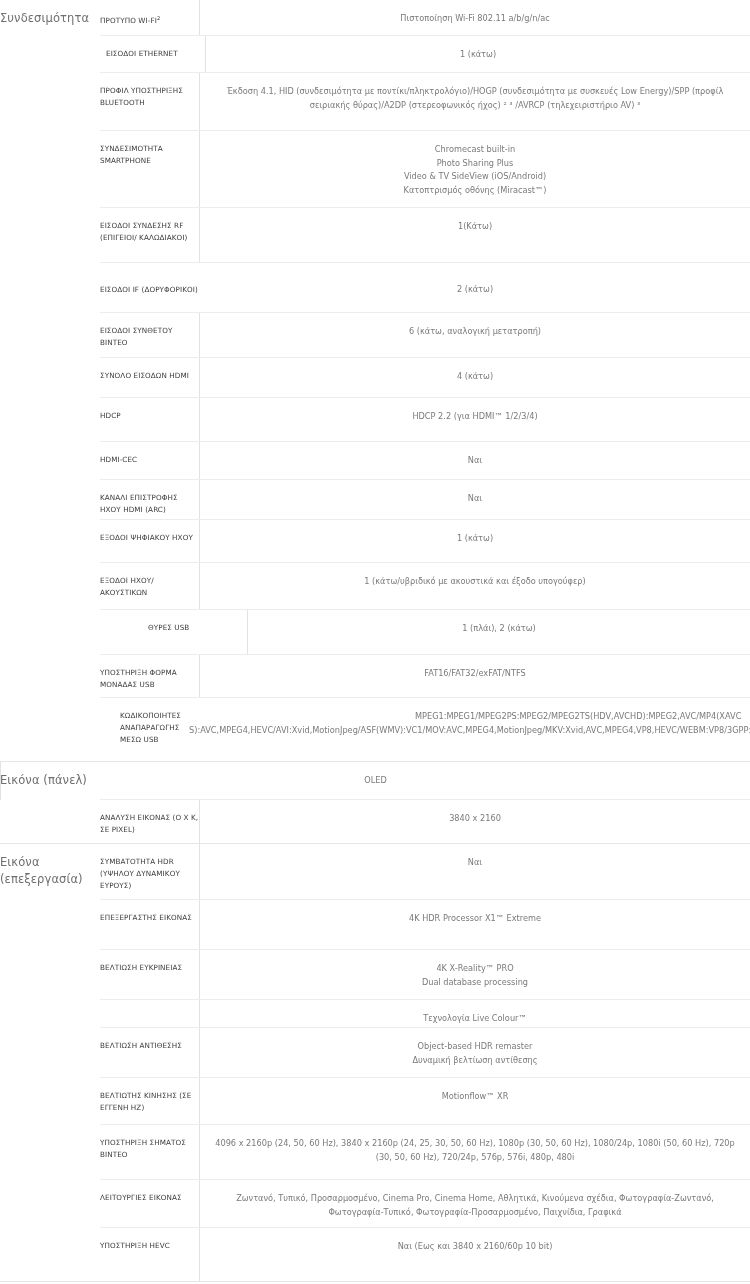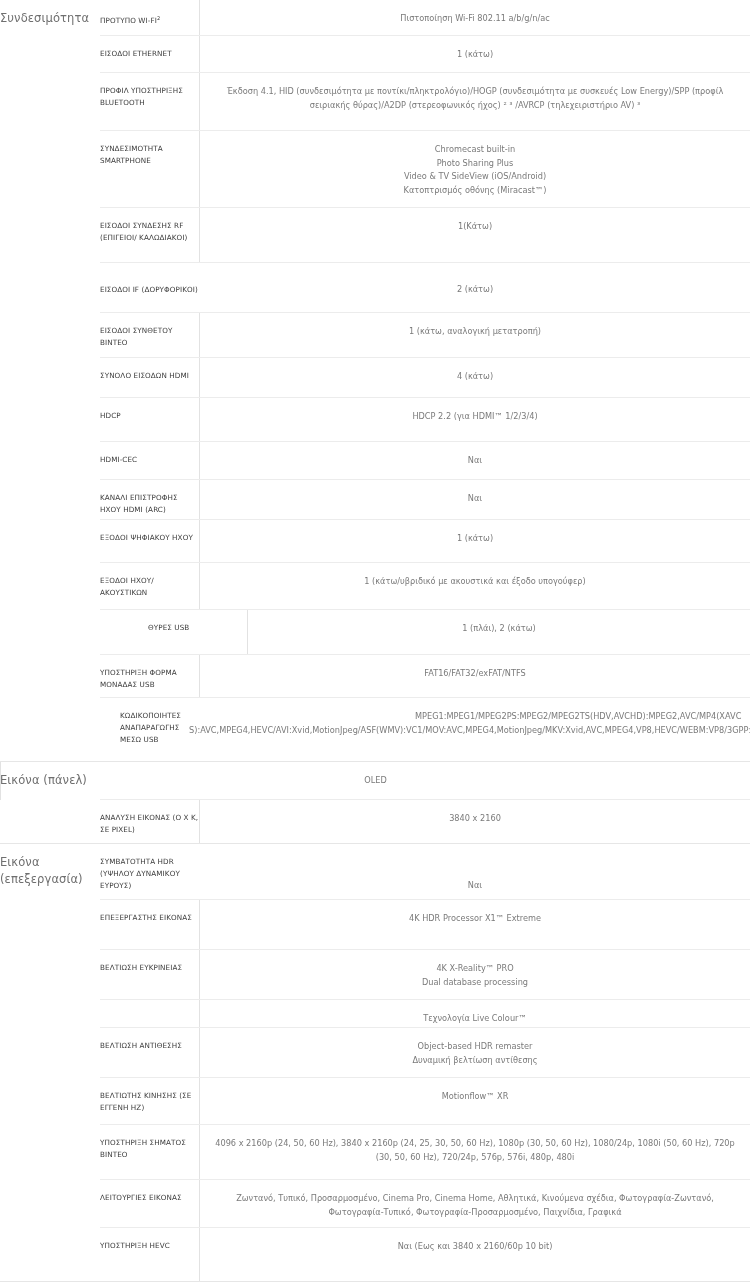--- a/index.html
+++ b/index.html
@@ -36,21 +36,21 @@
 <div class="spec-table" id="spec-table">
     <div class="section">
       <div class="section-title">Συνδεσιμότητα</div>
       <div class="row" style="height: 36px;">
         <div class="label"><span>ΠΡΟΤΥΠΟ WI-FI</span><sup>2</sup></div>
         <div class="divider"></div>
         <div class="value">
           <span class="line">Πιστοποίηση Wi-Fi 802.11 a/b/g/n/ac</span>
         </div>
       </div>
-      <div class="row" style="height: 37px;">
+      <div class="row" style="height: 37px; padding-left: 6px;">
         <div class="label"><span>ΕΙΣΟΔΟΙ ETHERNET</span></div>
         <div class="divider"></div>
         <div class="value">
           <span class="line">1 (κάτω)</span>
         </div>
       </div>
       <div class="row" style="height: 58px;">
         <div class="label"><span>ΠΡΟΦΙΛ ΥΠΟΣΤΗΡΙΞΗΣ BLUETOOTH</span></div>
         <div class="divider"></div>
         <div class="value">
@@ -78,21 +78,21 @@
         <div class="label"><span>ΕΙΣΟΔΟΙ IF (ΔΟΡΥΦΟΡΙΚΟΙ)</span></div>
         <div class="divider"></div>
         <div class="value">
           <span class="line">2 (κάτω)</span>
         </div>
       </div>
       <div class="row" style="height: 45px;">
         <div class="label"><span>ΕΙΣΟΔΟΙ ΣΥΝΘΕΤΟΥ ΒΙΝΤΕΟ</span></div>
         <div class="divider"></div>
         <div class="value">
-          <span class="line">1 (κάτω, αναλογική μετατροπή)</span>
+          <span class="line">6 (κάτω, αναλογική μετατροπή)</span>
         </div>
       </div>
       <div class="row" style="height: 40px;">
         <div class="label"><span>ΣΥΝΟΛΟ ΕΙΣΟΔΩΝ HDMI</span></div>
         <div class="divider"></div>
         <div class="value">
           <span class="line">4 (κάτω)</span>
         </div>
       </div>
       <div class="row" style="height: 44px;">
@@ -163,21 +163,21 @@
       <div class="row" style="height: 44px;">
         <div class="label"><span>ΑΝΑΛΥΣΗ ΕΙΚΟΝΑΣ (Ο Χ Κ, ΣΕ PIXEL)</span></div>
         <div class="divider"></div>
         <div class="value">
           <span class="line">3840 x 2160</span>
         </div>
       </div>
     </div>
     <div class="section">
       <div class="section-title">Εικόνα (επεξεργασία)</div>
-      <div class="row" style="height: 56px; align-items: flex-end;">
+      <div class="row" style="height: 56px;">
         <div class="label"><span>ΣΥΜΒΑΤΟΤΗΤΑ HDR (ΥΨΗΛΟΥ ΔΥΝΑΜΙΚΟΥ ΕΥΡΟΥΣ)</span></div>
         <div class="divider"></div>
         <div class="value">
           <span class="line">Ναι</span>
         </div>
       </div>
       <div class="row" style="height: 50px;">
         <div class="label"><span>ΕΠΕΞΕΡΓΑΣΤΗΣ ΕΙΚΟΝΑΣ</span></div>
         <div class="divider"></div>
         <div class="value">

